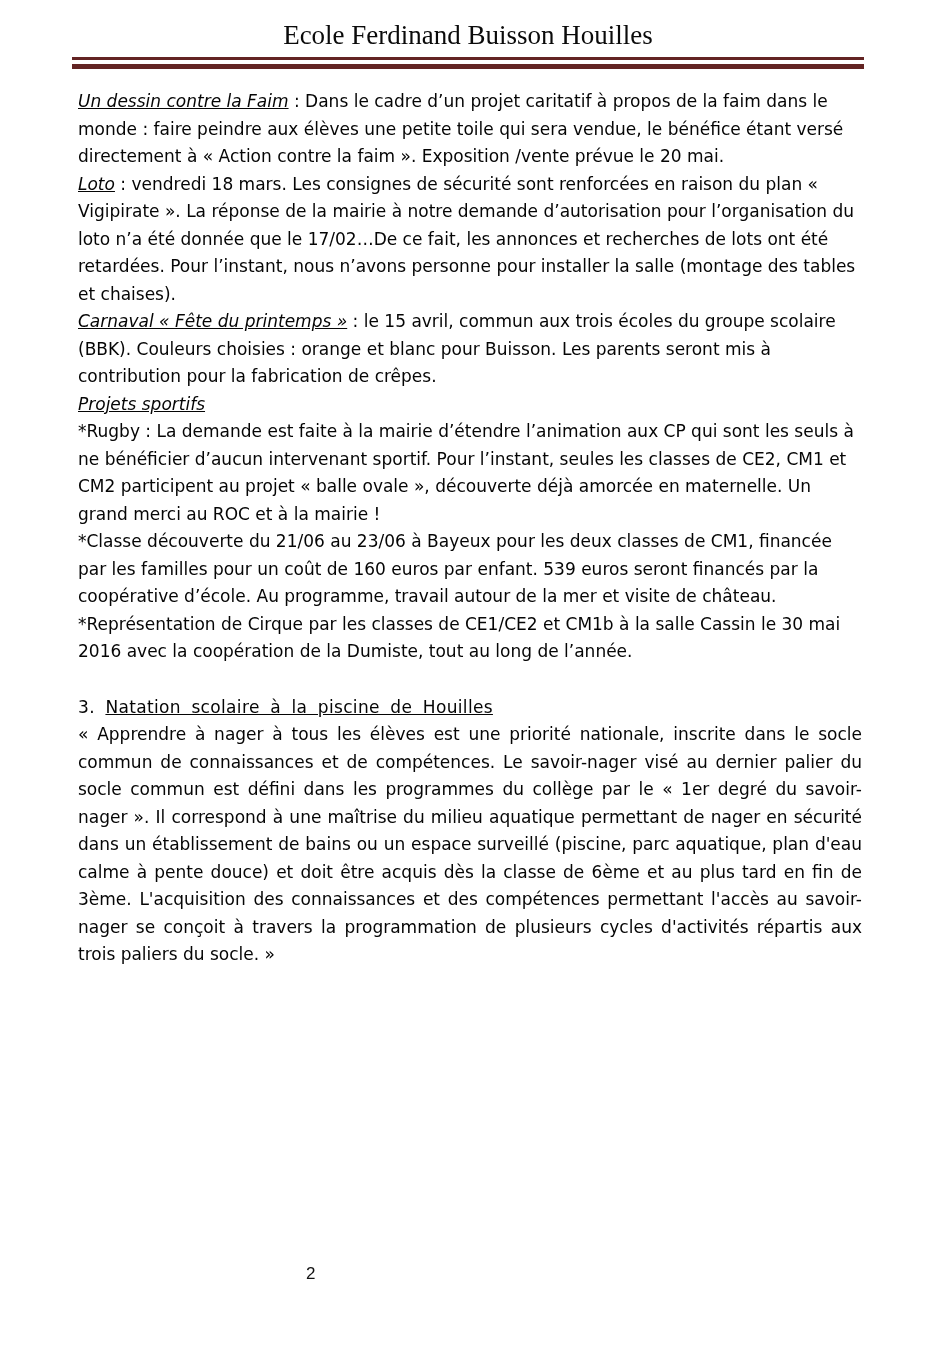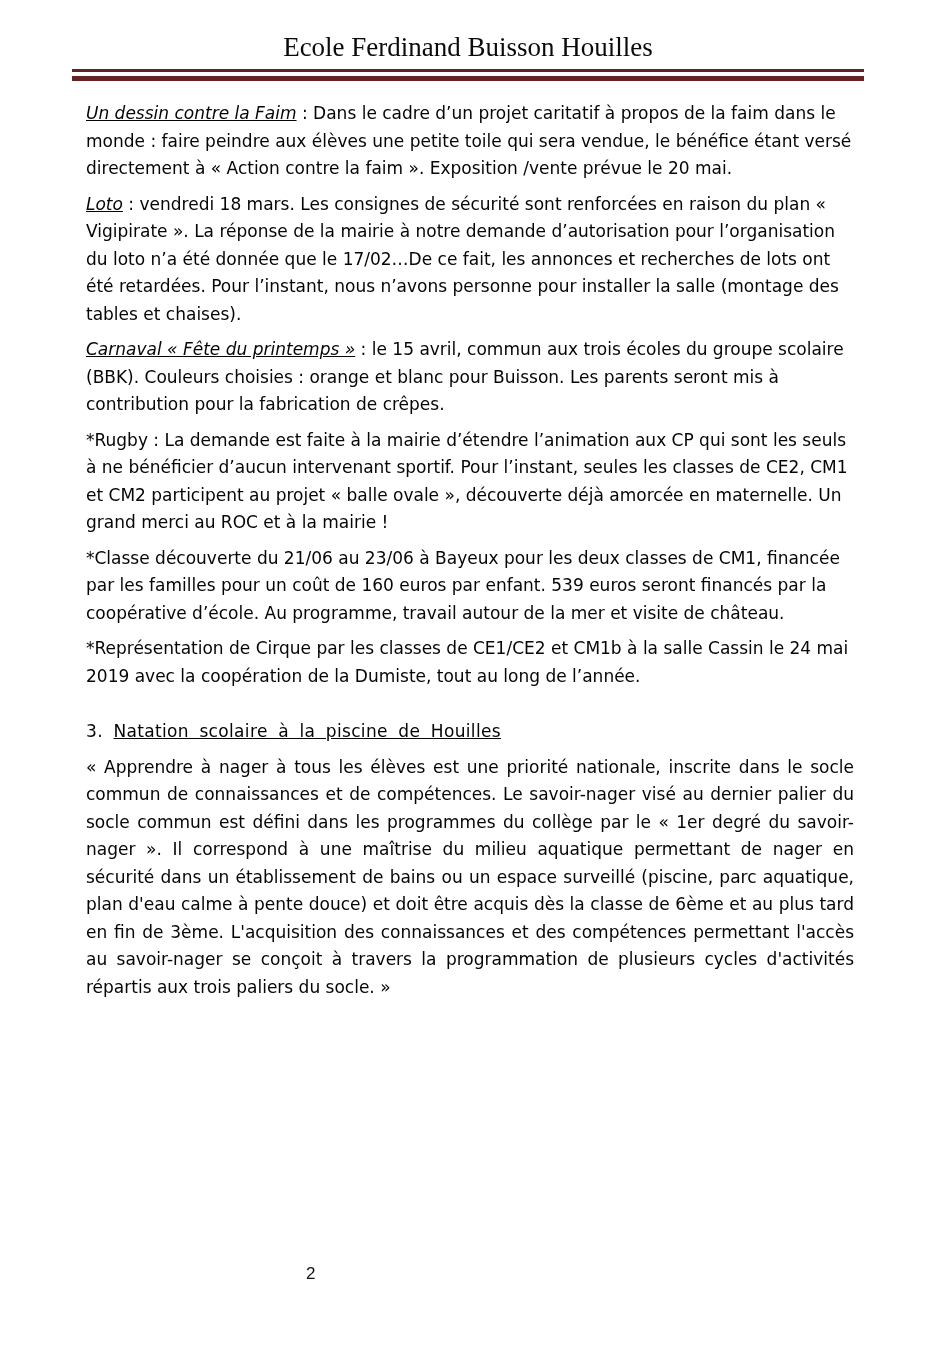--- a/index.html
+++ b/index.html
@@ -10,21 +10,21 @@
   .page {
     position: relative;
     width: 936px;
     height: 1354px;
     background: #ffffff;
     overflow: hidden;
     color: #050505;
   }
   
   .doc-header {
-    padding-top: 32px;
+    padding-top: 20px;
     text-align: center;
     font-family: "Liberation Serif", serif;
     font-size: 27px;
     line-height: 31px;
     color: #0a0a0a;
   }
   .doc-header .title-line { white-space: nowrap; }
   .header-divider {
     margin: 6px 72px 0 72px;
     height: 4px;
@@ -32,21 +32,21 @@
     border-bottom: 5px solid #632423;
   }
   
   .content {
     margin: 19px 74px 0 78px;
     font-family: "DejaVu Sans", sans-serif;
     font-size: 17px;
     line-height: 27.5px;
     color: #050505;
   }
-  .content p { margin: 8px; }
+  .content p { margin: 0; }
   .topic-label {
     font-style: italic;
     text-decoration: underline;
   }
   .section-heading {
     margin-top: 28px !important;
     font-weight: normal;
     word-spacing: 0.28em;
     letter-spacing: 0.02em;
   }
@@ -76,27 +76,28 @@
 
   <main class="content">
 
     <p><span class="topic-label">Un dessin contre la Faim</span><span> : </span><span>Dans le cadre d’un projet caritatif à propos de la faim dans le monde : faire peindre aux élèves une petite toile qui sera vendue, le bénéfice étant versé directement à « Action contre la faim ». Exposition /vente prévue le 20 mai.</span></p>
 
 
     <p><span class="topic-label">Loto</span><span> : </span><span>vendredi 18 mars. Les consignes de sécurité sont renforcées en raison du plan « Vigipirate ». La réponse de la mairie à notre demande d’autorisation pour l’organisation du loto n’a été donnée que le 17/02…De ce fait, les annonces et recherches de lots ont été retardées.  Pour l’instant, nous n’avons personne pour installer la salle (montage des tables et chaises).</span></p>
 
     <p><span class="topic-label">Carnaval « Fête du printemps »</span><span> : </span><span>le 15 avril, commun aux trois écoles du groupe scolaire (BBK). Couleurs choisies : orange et blanc pour Buisson. Les parents seront mis à contribution pour la fabrication de crêpes.</span></p>
 
+    <p><span class="topic-label">Projets sportifs</span></p>
 
 
     <p><span>*Rugby : La demande est faite à la mairie d’étendre l’animation aux CP qui sont les seuls à ne bénéficier d’aucun intervenant sportif. Pour l’instant, seules les classes de CE2, CM1 et CM2 participent au projet « balle ovale », découverte déjà amorcée en maternelle. Un grand merci au ROC et à la mairie !</span></p>
 
     <p><span>*Classe découverte du 21/06 au 23/06  à Bayeux pour les deux classes de CM1, financée par les familles pour un coût de 160 euros par enfant.  539 euros seront financés par la coopérative d’école. Au programme, travail autour de la mer et visite de château.</span></p>
 
-    <p><span>*Représentation de Cirque par les classes de CE1/CE2 et CM1b à la salle Cassin le 24 mai 2019 avec la coopération de la Dumiste, tout au long de l’année.</span></p>
+    <p><span>*Représentation de Cirque par les classes de CE1/CE2 et CM1b à la salle Cassin le 30 mai 2016 avec la coopération de la Dumiste, tout au long de l’année.</span></p>
 
     <p class="section-heading"><span>3.</span> <span class="heading-title">Natation scolaire à la piscine de Houilles</span></p>
 
     <p class="quote-block">« Apprendre à nager à tous les élèves est une priorité nationale, inscrite dans le socle commun de connaissances et de compétences. Le savoir-nager visé au dernier palier du socle commun est défini dans les programmes du collège par le « 1er degré du savoir-nager ». Il correspond à une maîtrise du milieu aquatique permettant de nager en sécurité dans un établissement de bains ou un espace surveillé (piscine, parc aquatique, plan d'eau calme à pente douce) et doit être acquis dès la classe de 6ème et au plus tard en fin de 3ème. L'acquisition des connaissances et des compétences permettant l'accès au savoir-nager se conçoit à travers la programmation de plusieurs cycles d'activités répartis aux trois paliers du socle. »</p>
 
   </main>
 
   <div class="page-number">2</div>
 
 </div>

